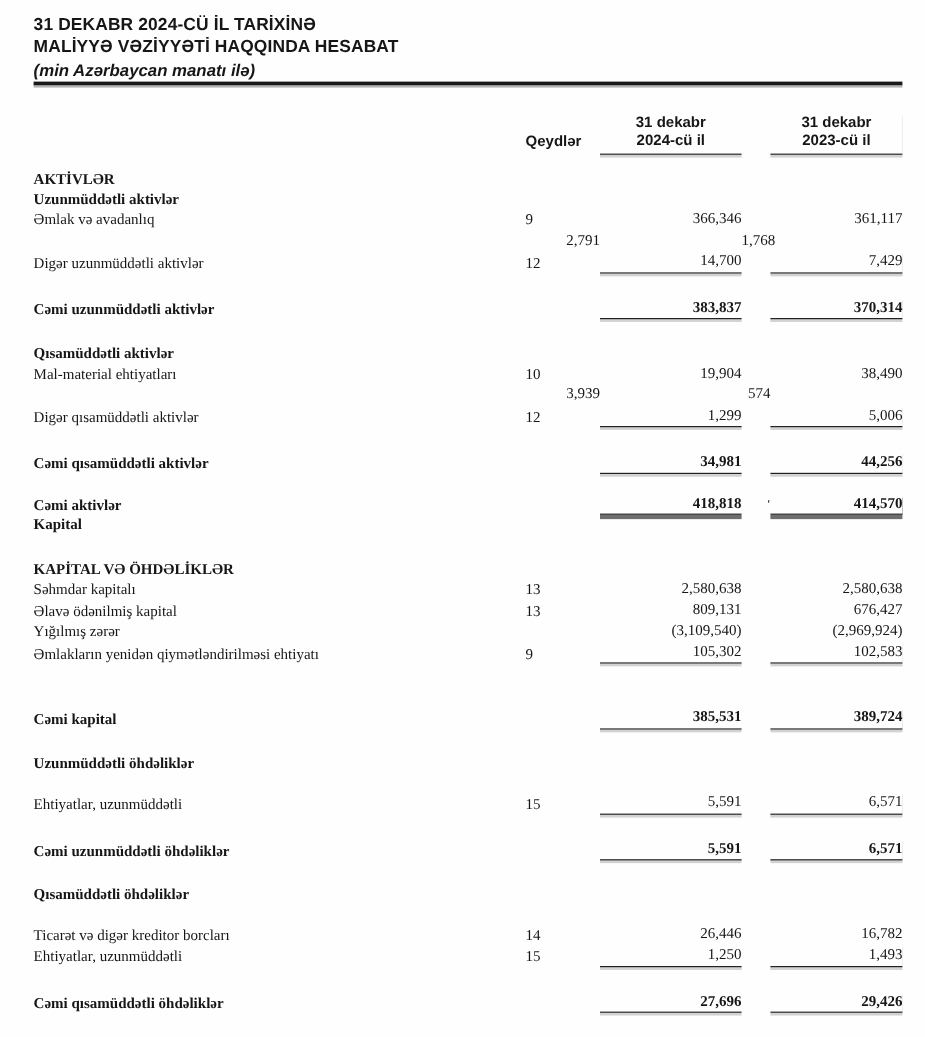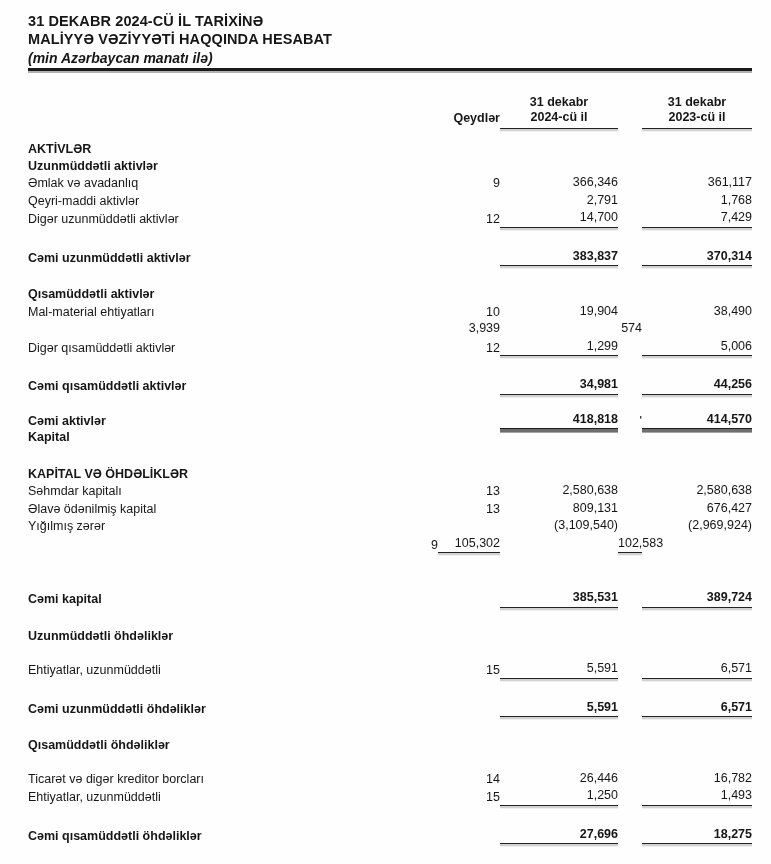--- a/index.html
+++ b/index.html
@@ -41,40 +41,40 @@
     margin-top: 1px;
   }
   
   .row {
     display: grid;
     grid-template-columns: 410px 62px 118px 24px 110px;
     align-items: end;
   }
   .cell { box-sizing: border-box; }
   .c-label { text-align: left; }
-  .c-note  { text-align: right; }
+  .c-note  { text-align: left; }
   .c-val   { text-align: right; padding-bottom: 1px; }
   .c-gap   { text-align: right; font-size: 10px; color: #333; }
   
   .col-headers {
     margin-top: 24px;
     font-weight: bold;
     font-size: 12.5px;
     line-height: 15px;
   }
   .year-head {
     text-align: center;
     border-bottom: 1.8px solid #222;
     box-shadow: 0 2.3px 0 rgba(130,130,130,0.35);
     padding-bottom: 3px;
   }
   .year-head span { display: block; }
   .notes-head { padding-bottom: 3px; }
   
-  .t-rows { margin-top: 12px; font-size: 12.5px; }
+  .t-rows { margin-top: 12px; font-size: 12.5px; font-family: Liberation Serif, serif; }
   .t-rows .row { min-height: 16.5px; line-height: 16.5px; }
   .row.bold { font-weight: bold; }
   .rule-single {
     border-bottom: 1.8px solid #222;
     box-shadow: 0 2.3px 0 rgba(130,130,130,0.35);
   }
   .rule-double {
     border-bottom: 1.6px solid #1c1c1c;
     box-shadow: 0 3.6px 0 #6e6e6e;
   }
@@ -124,21 +124,20 @@
         <div class="cell c-val"></div>
       </div>
       <div class="row">
         <div class="cell c-label">Əmlak və avadanlıq</div>
         <div class="cell c-note">9</div>
         <div class="cell c-val">366,346</div>
         <div class="cell c-gap"></div>
         <div class="cell c-val">361,117</div>
       </div>
       <div class="row">
-        <div class="cell c-label">Qeyri-maddi aktivlər</div>
         <div class="cell c-note"></div>
         <div class="cell c-val">2,791</div>
         <div class="cell c-gap"></div>
         <div class="cell c-val">1,768</div>
       </div>
       <div class="row">
         <div class="cell c-label">Digər uzunmüddətli aktivlər</div>
         <div class="cell c-note">12</div>
         <div class="cell c-val rule-single">14,700</div>
         <div class="cell c-gap"></div>
@@ -221,20 +220,21 @@
         <div class="cell c-val">676,427</div>
       </div>
       <div class="row">
         <div class="cell c-label">Yığılmış zərər</div>
         <div class="cell c-note"></div>
         <div class="cell c-val">(3,109,540)</div>
         <div class="cell c-gap"></div>
         <div class="cell c-val">(2,969,924)</div>
       </div>
       <div class="row">
+        <div class="cell c-label">Əmlakların yenidən qiymətləndirilməsi ehtiyatı</div>
         <div class="cell c-note">9</div>
         <div class="cell c-val rule-single">105,302</div>
         <div class="cell c-gap"></div>
         <div class="cell c-val rule-single">102,583</div>
       </div>
       <div class="row bold sb-xl">
         <div class="cell c-label">Cəmi kapital</div>
         <div class="cell c-note"></div>
         <div class="cell c-val rule-single">385,531</div>
         <div class="cell c-gap"></div>
@@ -280,17 +280,17 @@
         <div class="cell c-note">15</div>
         <div class="cell c-val rule-single">1,250</div>
         <div class="cell c-gap"></div>
         <div class="cell c-val rule-single">1,493</div>
       </div>
       <div class="row bold sb-lg">
         <div class="cell c-label">Cəmi qısamüddətli öhdəliklər</div>
         <div class="cell c-note"></div>
         <div class="cell c-val rule-single">27,696</div>
         <div class="cell c-gap"></div>
-        <div class="cell c-val rule-single">18,275</div>
+        <div class="cell c-val rule-single">29,426</div>
       </div>
     </div>
 
 </div>
 
 </body></html>

